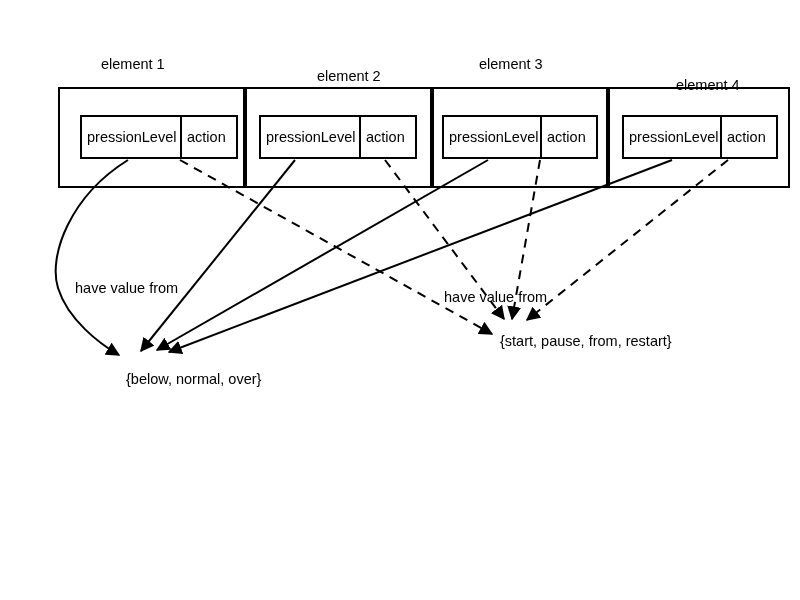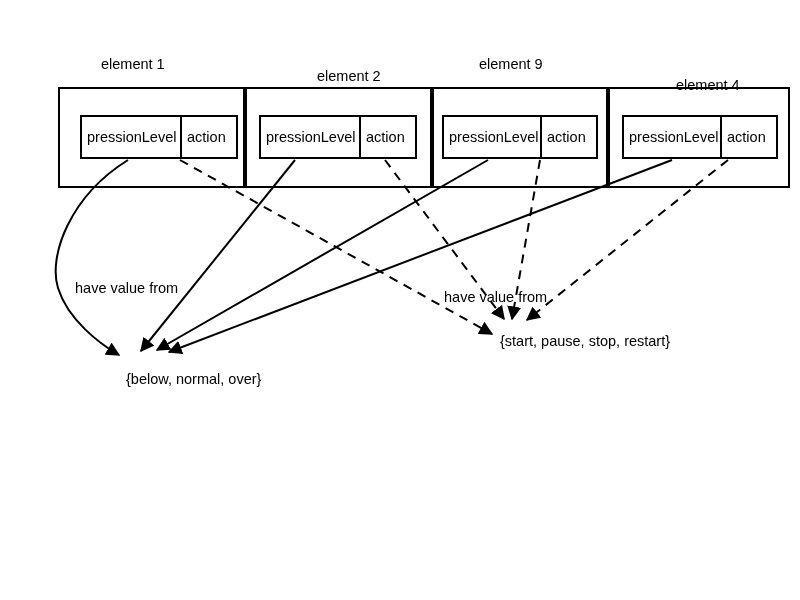--- a/index.html
+++ b/index.html
@@ -103,21 +103,21 @@
     <path d="M 672 144 L 169 336" fill="none" stroke="#000000" stroke-width="2" marker-end="url(#arrow-solid)"></path>
 
     <path d="M 180 144 L 492 318" fill="none" stroke="#000000" stroke-width="2" stroke-dasharray="9 7" marker-end="url(#arrow-dashed)"></path>
     <path d="M 385 144 L 504 303" fill="none" stroke="#000000" stroke-width="2" stroke-dasharray="9 7" marker-end="url(#arrow-dashed)"></path>
     <path d="M 540 144 L 512 303" fill="none" stroke="#000000" stroke-width="2" stroke-dasharray="9 7" marker-end="url(#arrow-dashed)"></path>
     <path d="M 728 144 L 527 304" fill="none" stroke="#000000" stroke-width="2" stroke-dasharray="9 7" marker-end="url(#arrow-dashed)"></path>
   </svg>
 
   <div class="element-caption" style="left:101px; top:41px;">element 1</div>
   <div class="element-caption" style="left:317px; top:41px;margin-top:12px;">element 2</div>
-  <div class="element-caption" style="left:479px; top:41px;">element 9</div>
+  <div class="element-caption" style="left:479px; top:41px;">element 3</div>
   <div class="element-caption" style="left:676px; top:41px;margin-top:21px;">element 4</div>
 
   <div class="element-box" style="left:58px; top:71px; width:187px; height:101px;"></div>
   <div class="element-box" style="left:245px; top:71px; width:187px; height:101px;"></div>
   <div class="element-box" style="left:432px; top:71px; width:176px; height:101px;"></div>
   <div class="element-box" style="left:608px; top:71px; width:182px; height:101px;"></div>
 
   <div class="attr-table" style="left:80px; top:99px; width:158px;">
     <div class="attr-cell level" style="width:100px;">pressionLevel</div>
     <div class="attr-cell action" style="width:58px;">action</div>
@@ -135,15 +135,15 @@
 
   <div class="attr-table" style="left:622px; top:99px; width:156px;">
     <div class="attr-cell level" style="width:98px;">pressionLevel</div>
     <div class="attr-cell action" style="width:58px;">action</div>
   </div>
 
   <div class="edge-label" style="left:75px; top:265px;">have value from</div>
   <div class="edge-label" style="left:444px; top:274px;">have value from</div>
 
   <div class="enum-label" style="left:126px; top:344px;margin-top:12px;">{below, normal, over}</div>
-  <div class="enum-label" style="left:500px; top:318px;">{start, pause, stop, restart}</div>
+  <div class="enum-label" style="left:500px; top:318px;">{start, pause, from, restart}</div>
 
 </div>
 
 </body></html>

